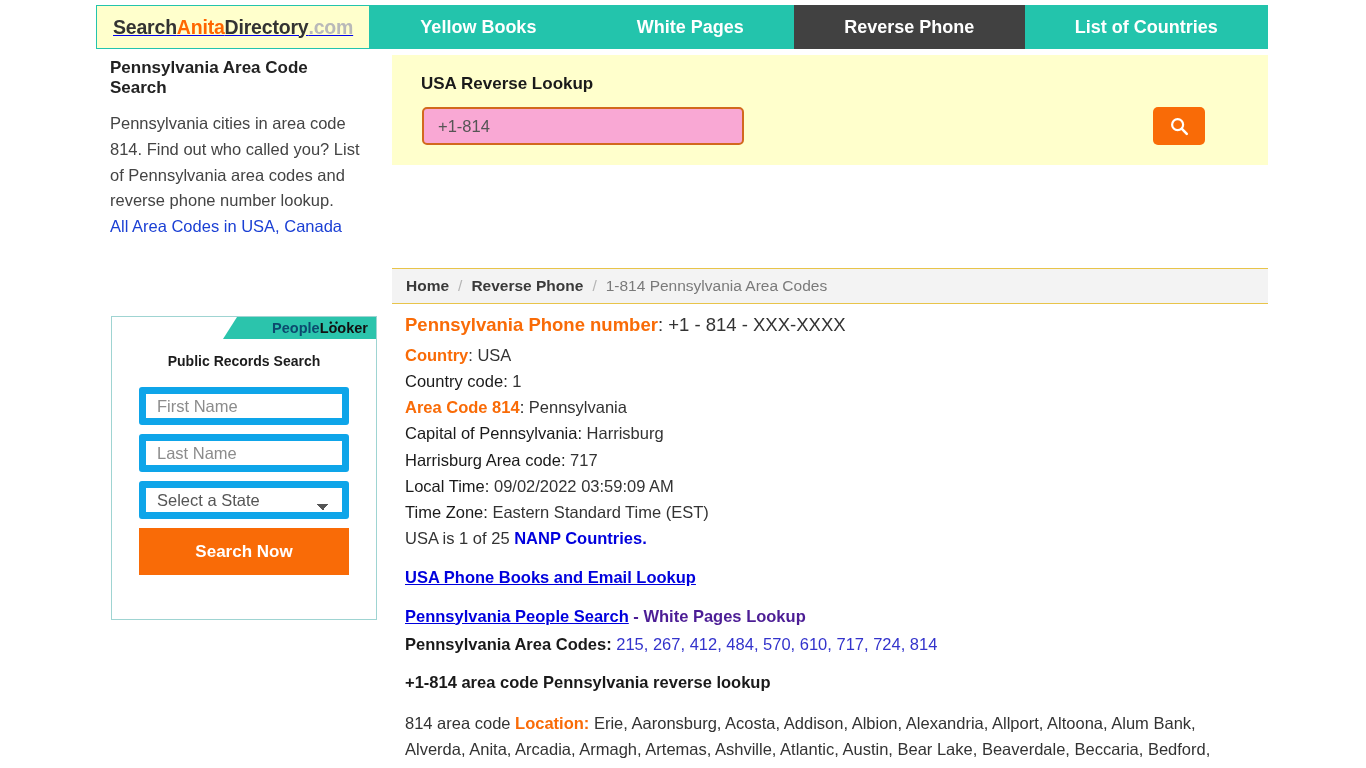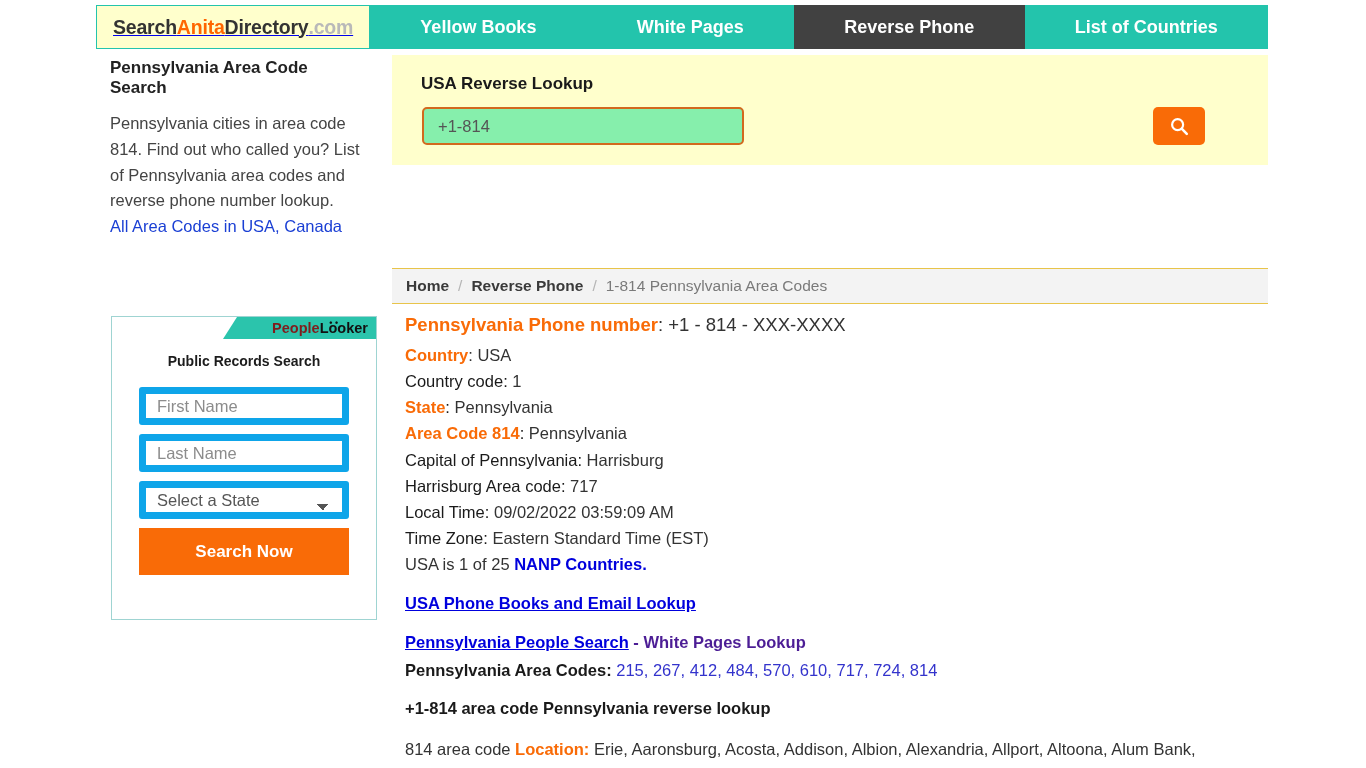--- a/index.html
+++ b/index.html
@@ -112,21 +112,21 @@
     width: 153px;
     background: #2bc4ac;
     display: flex;
     align-items: center;
     justify-content: flex-end;
     padding-right: 8px;
     clip-path: polygon(14px 0, 100% 0, 100% 100%, 0 100%);
     font-size: 14.5px;
     font-weight: bold;
   }
-  .pl-ribbon .pl-people { color: #7f1d1d; }
+  .pl-ribbon .pl-people { color: #0c4a6e; }
   .pl-ribbon .pl-looker { color: #111111; position: relative; }
   .pl-ribbon .pl-looker .dots {
     position: absolute;
     left: 9.5px;
     top: -2.5px;
     font-size: 9px;
     letter-spacing: 2.6px;
     color: #111111;
   }
 
@@ -204,21 +204,21 @@
   .sp-input {
     position: absolute;
     left: 30px;
     top: 52px;
     width: 322px;
     height: 38px;
     padding: 0 14px;
     font-size: 16.5px;
     font-family: "Liberation Sans", sans-serif;
     color: #555555;
-    background: #86efac;
+    background: #f9a8d4;
     border: 2px solid #d2691e;
     border-radius: 5px;
     outline: none;
   }
   .sp-input::placeholder { color: #6a6a6a; }
   .sp-btn {
     position: absolute;
     left: 761px;
     top: 52px;
     width: 52px;
@@ -377,23 +377,20 @@
       <span class="k">Pennsylvania Phone number</span><span class="v">: +1 - 814 - XXX-XXXX</span>
     </div>
 
     <div class="c-row">
       <span class="k-orange">Country</span><span class="v">: </span><span class="v">USA</span>
     </div>
     <div class="c-row">
       <span class="k-dark">Country code</span><span class="k-dark">: </span><span class="v">1</span>
     </div>
     <div class="c-row">
-      <span class="k-orange">State</span><span class="k-dark">: </span><span class="v">Pennsylvania</span>
-    </div>
-    <div class="c-row">
       <span class="k-orange">Area Code 814</span><span class="k-dark">: </span><span class="v">Pennsylvania</span>
     </div>
     <div class="c-row">
       <span class="k-dark">Capital of Pennsylvania</span><span class="k-dark">: </span><span class="v">Harrisburg</span>
     </div>
     <div class="c-row">
       <span class="k-dark">Harrisburg Area code</span><span class="k-dark">: </span><span class="v">717</span>
     </div>
     <div class="c-row">
       <span class="k-dark">Local Time</span><span class="k-dark">: </span><span class="v">09/02/2022 03:59:09 AM</span>

